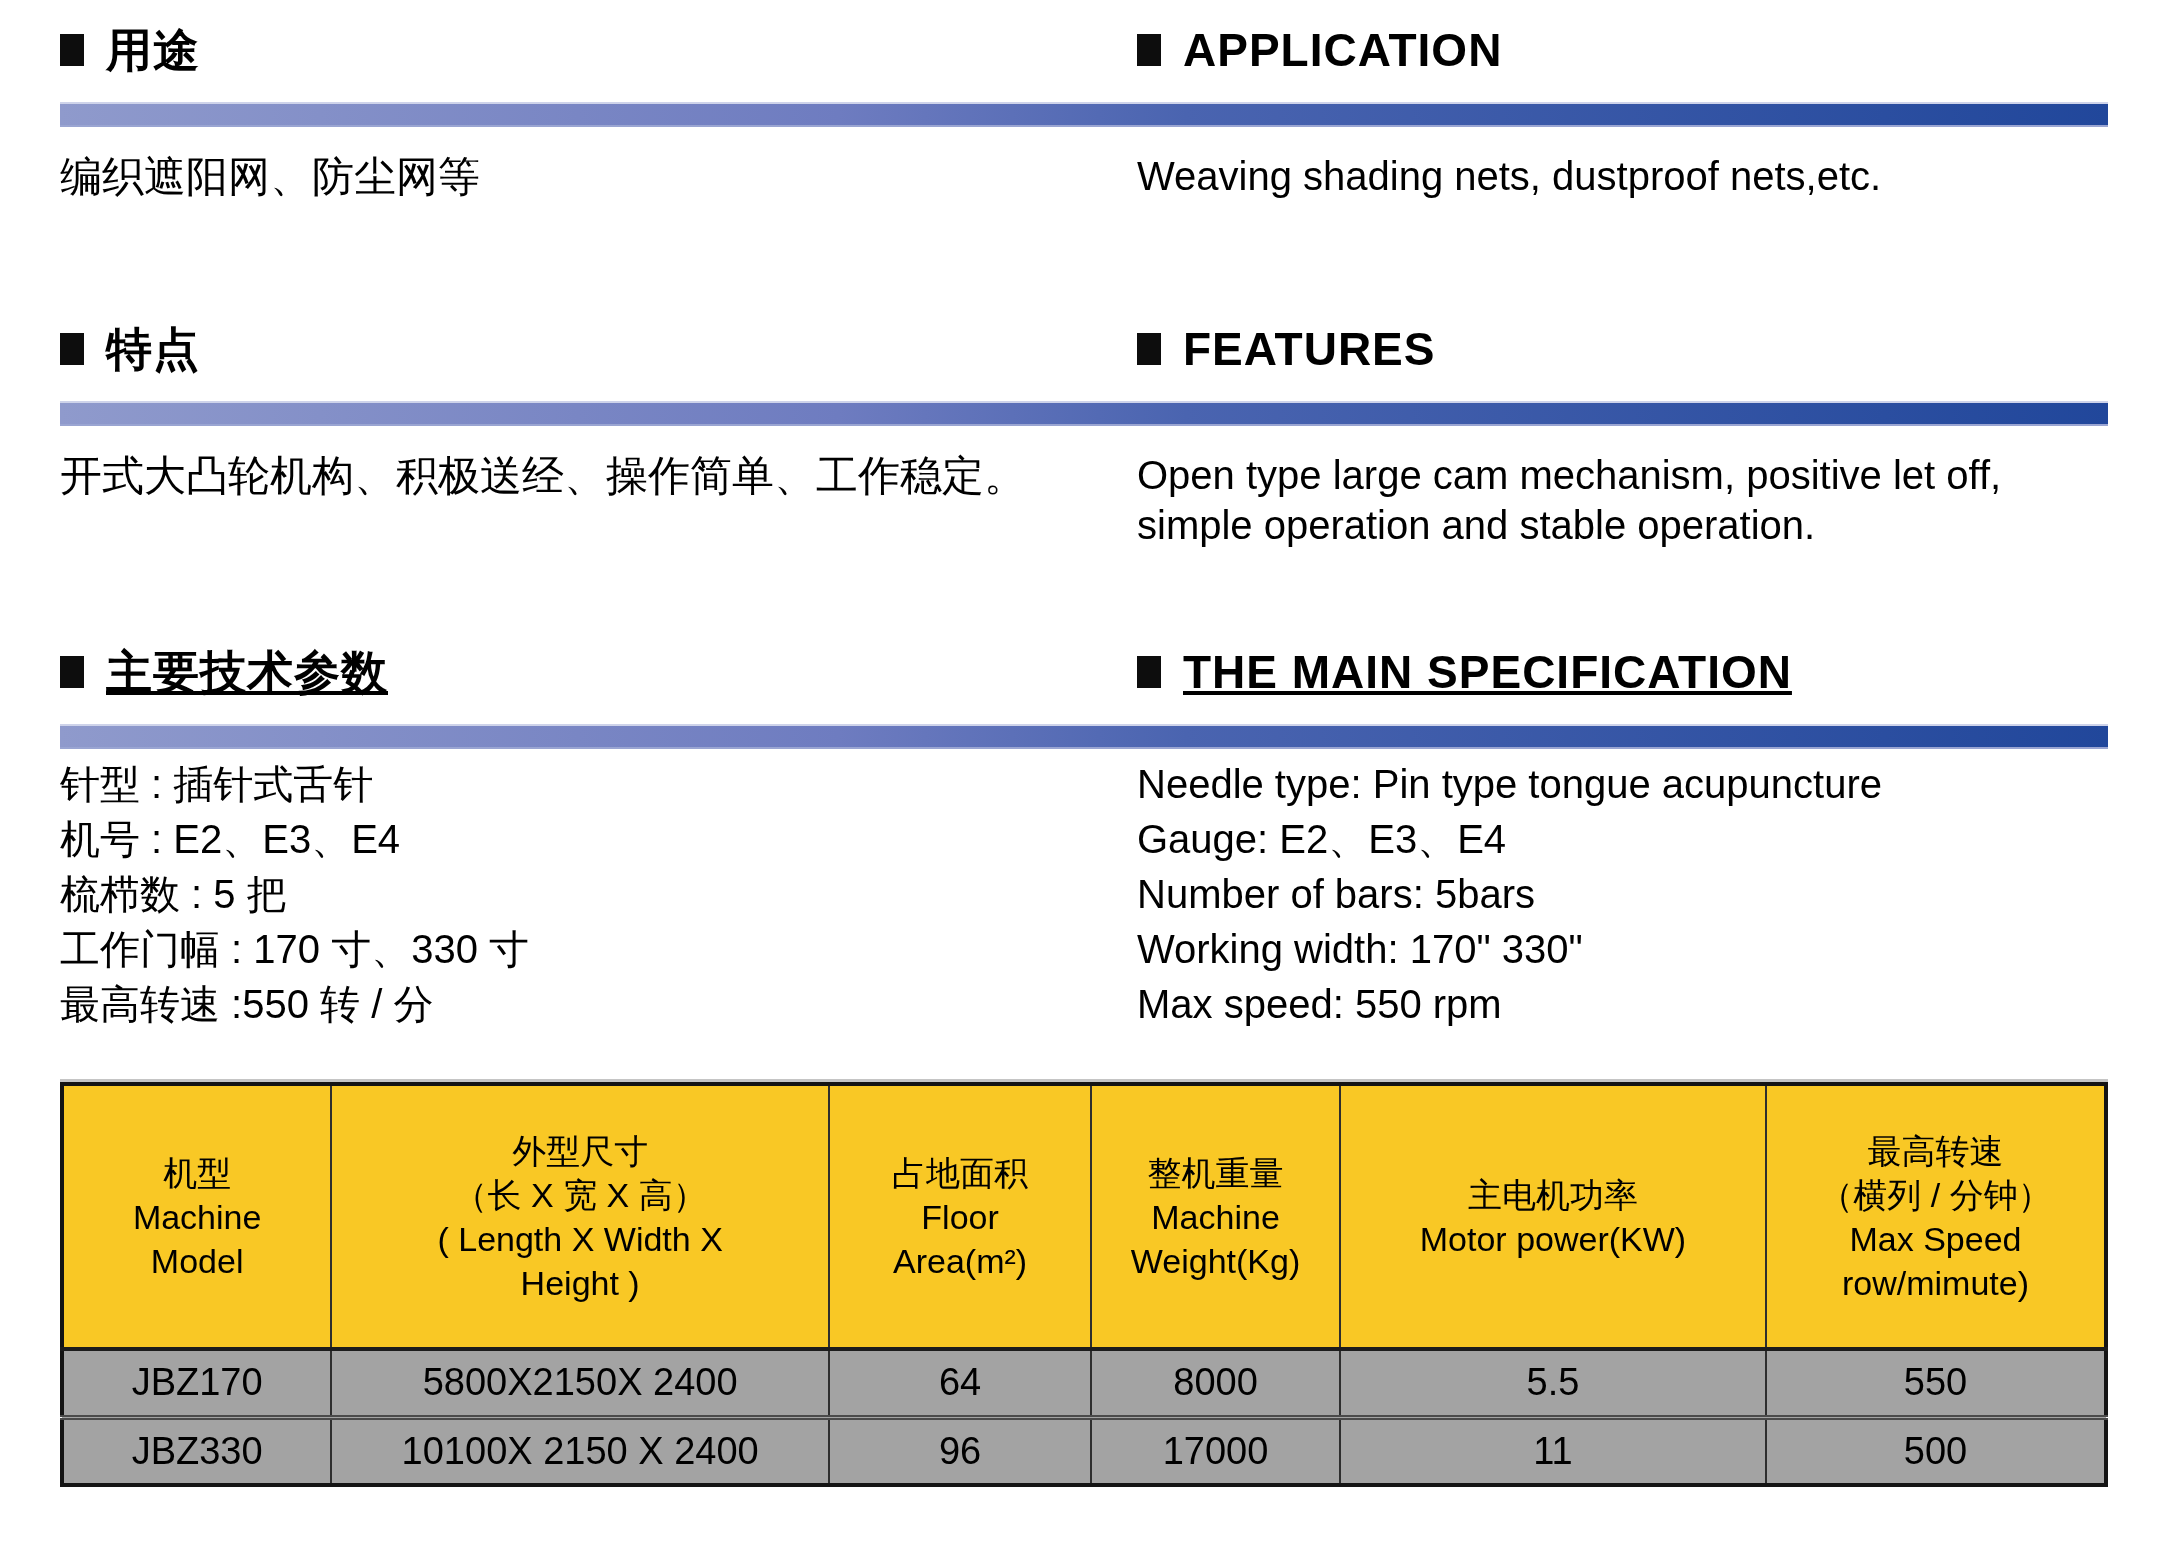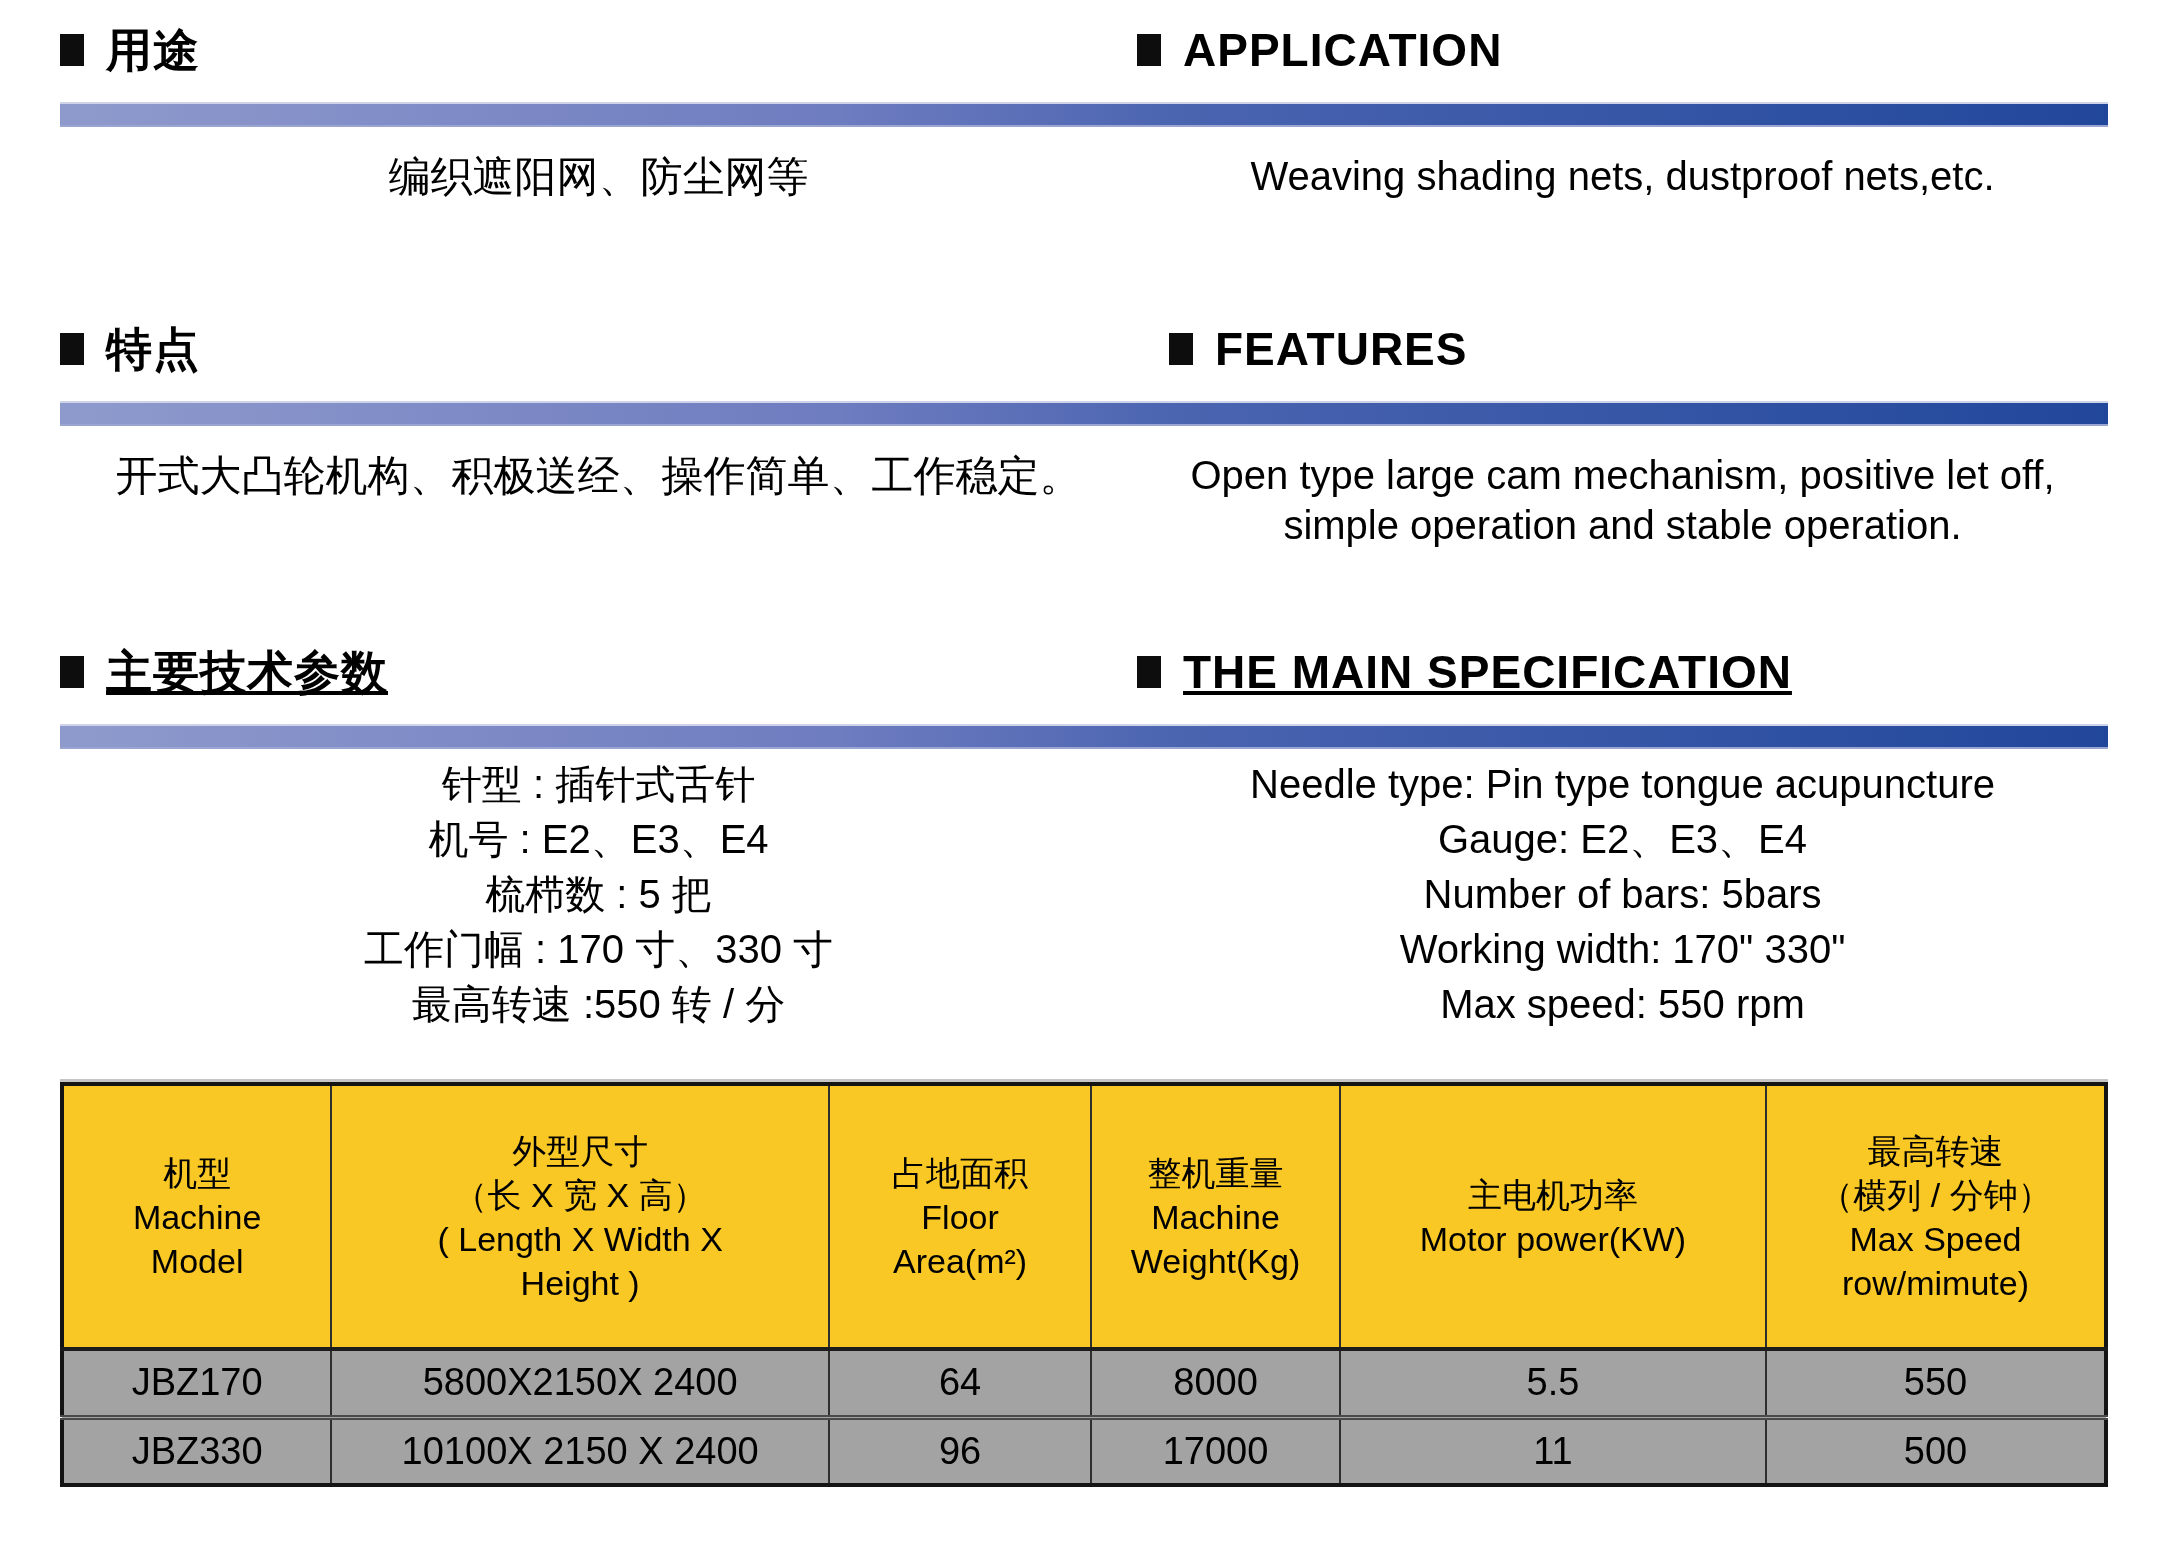--- a/index.html
+++ b/index.html
@@ -15,21 +15,20 @@
   .page {
     box-sizing: border-box;
     width: 2164px;
     height: 1547px;
     padding: 22px 56px 0 60px;
   }
   .two-col {
     display: grid;
     grid-template-columns: 1077px 1fr;
     align-items: start;
-    text-align: center;
   }
   
   .heading-row { margin: 0; }
   .heading {
     display: flex;
     align-items: center;
     font-weight: 700;
     font-size: 46px;
     line-height: 56px;
     letter-spacing: 1px;
@@ -51,21 +50,21 @@
     border-bottom: 2px solid #9aa5d2;
     background: linear-gradient(90deg, #8f9acc 0%, #6e7cc0 38%, #4a64b0 55%, #21479b 100%);
   }
   
   .body-row { margin-top: 24px; }
   .body-zh { font-size: 42px; line-height: 52px; }
   .body-en { font-size: 40px; line-height: 50px; max-width: 985px; }
   .spec-row { margin-top: 8px; }
   .spec-lines-zh div { font-size: 40px; line-height: 55px; }
   .spec-lines-en div { font-size: 40px; line-height: 55px; }
-  .mt-features { margin-top: 118px; gap: 32px; }
+  .mt-features { margin-top: 118px; }
   .mt-spec { margin-top: 94px; text-decoration: underline; }
   
   .spec-table {
     margin-top: 50px;
     border-collapse: collapse;
     table-layout: fixed;
     width: 2048px;
     border: 4px solid #141414;
     box-shadow: 0 -3px 0 rgba(150,150,150,0.55);
   }

